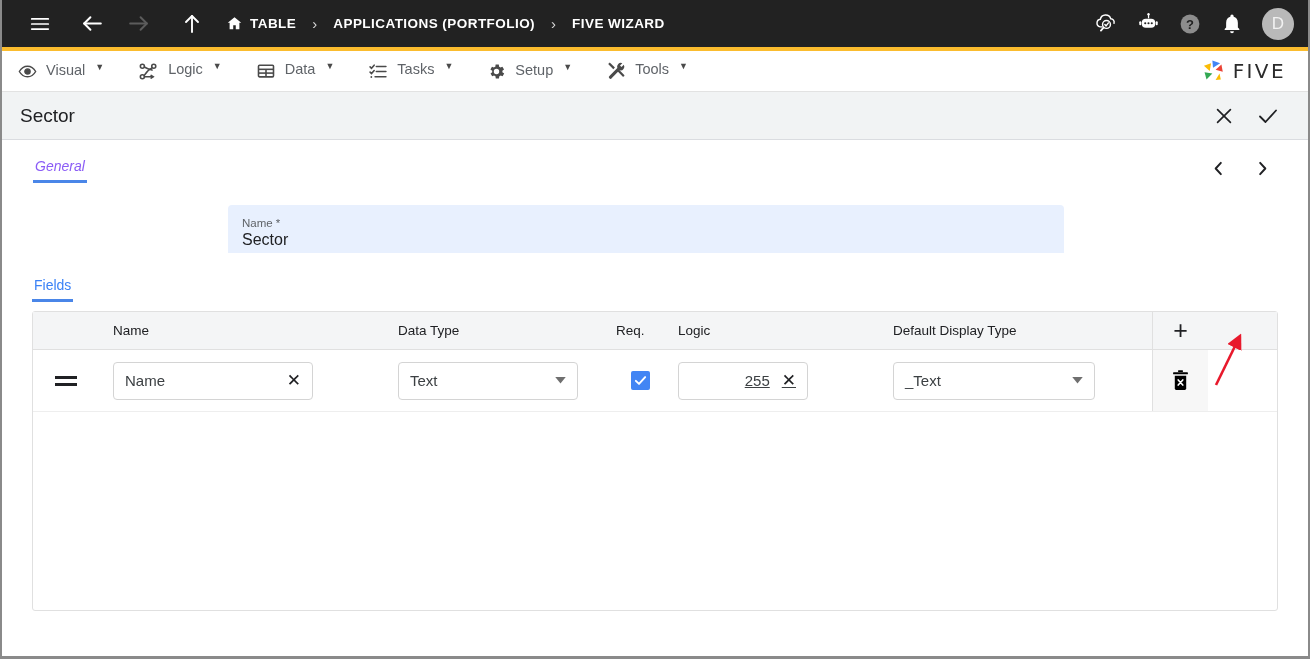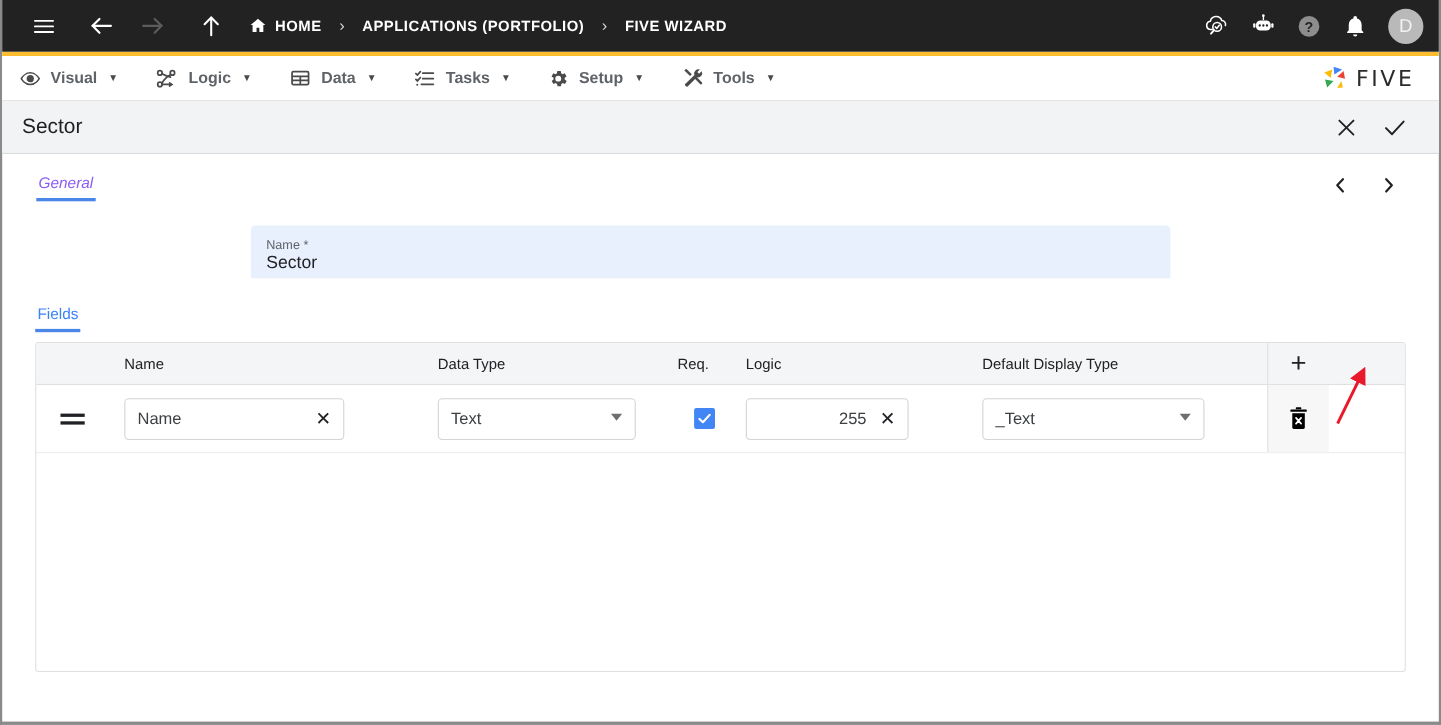--- a/index.html
+++ b/index.html
@@ -70,27 +70,26 @@
   .menubar {
     height: 41px;
     background: #ffffff;
     display: flex;
     align-items: center;
     padding-left: 16px;
     border-bottom: 1px solid #e2e2e2;
     position: relative;
   }
   .menu-item {
-    display: flex; align-items: center;
+    display: flex; align-items: flex-start;
     gap: 9px;
     margin-right: 34px;
     color: #5f6368;
     font-size: 14.5px;
     white-space: nowrap;
-    font-weight: bold;
   }
   .menu-item .mi-ico { color: #4a4a4a; display: flex; align-items: center; }
   .caret { font-size: 9px; color: #4a4a4a; margin-left: 1px; }
   .five-logo {
     position: absolute; right: 22px; top: 50%;
     transform: translateY(-50%);
     display: flex; align-items: center; gap: 7px;
   }
   .five-word {
     font-size: 20px; letter-spacing: 2.4px; color: #2b2b2b;
@@ -211,21 +210,21 @@
     display: flex; align-items: center;
     padding: 0 11px;
     font-size: 15px; color: #3c4043;
   }
   .txtbox .val { flex: 1; }
   .txtbox .val.right { text-align: right; padding-right: 4px; }
   .clear-x { font-size: 17px; color: #202124; padding-left: 8px; display:flex; }
   .dd-arrow { margin-left: auto; color: #6f6f6f; font-size: 10px; }
   .w-name { width: 200px; }
   .w-type { width: 180px; }
-  .w-size { width: 148px; }
+  .w-size { width: 130px; text-decoration: underline; }
   .w-ddt  { width: 202px; }
 
   .req-cell { width: 48px; display: flex; justify-content: center; }
   .chk {
     width: 19px; height: 19px; border-radius: 2px;
     background: #4285f4;
     display: flex; align-items: center; justify-content: center;
     color: #fff; font-size: 14px; line-height: 1;
   }
   .act-cell {
@@ -280,21 +279,21 @@
             <polyline points="6,10 12,4 18,10"></polyline>
         </svg>
       </div>
 
       <div class="crumb crumb-first">
         <span class="home-ico">
           <svg width="17" height="17" viewBox="0 0 24 24" fill="currentColor">
             <path d="M12 3L2.5 11h2.6v9h5.1v-5.6h3.6V20h5.1v-9h2.6z"></path>
           </svg>
         </span>
-        <span>HOME</span>
+        <span>TABLE</span>
       </div>
 
       <span class="crumb-sep">›</span>
 
       <div class="crumb">
         <span>APPLICATIONS (PORTFOLIO)</span>
       </div>
 
       <span class="crumb-sep">›</span>
 

